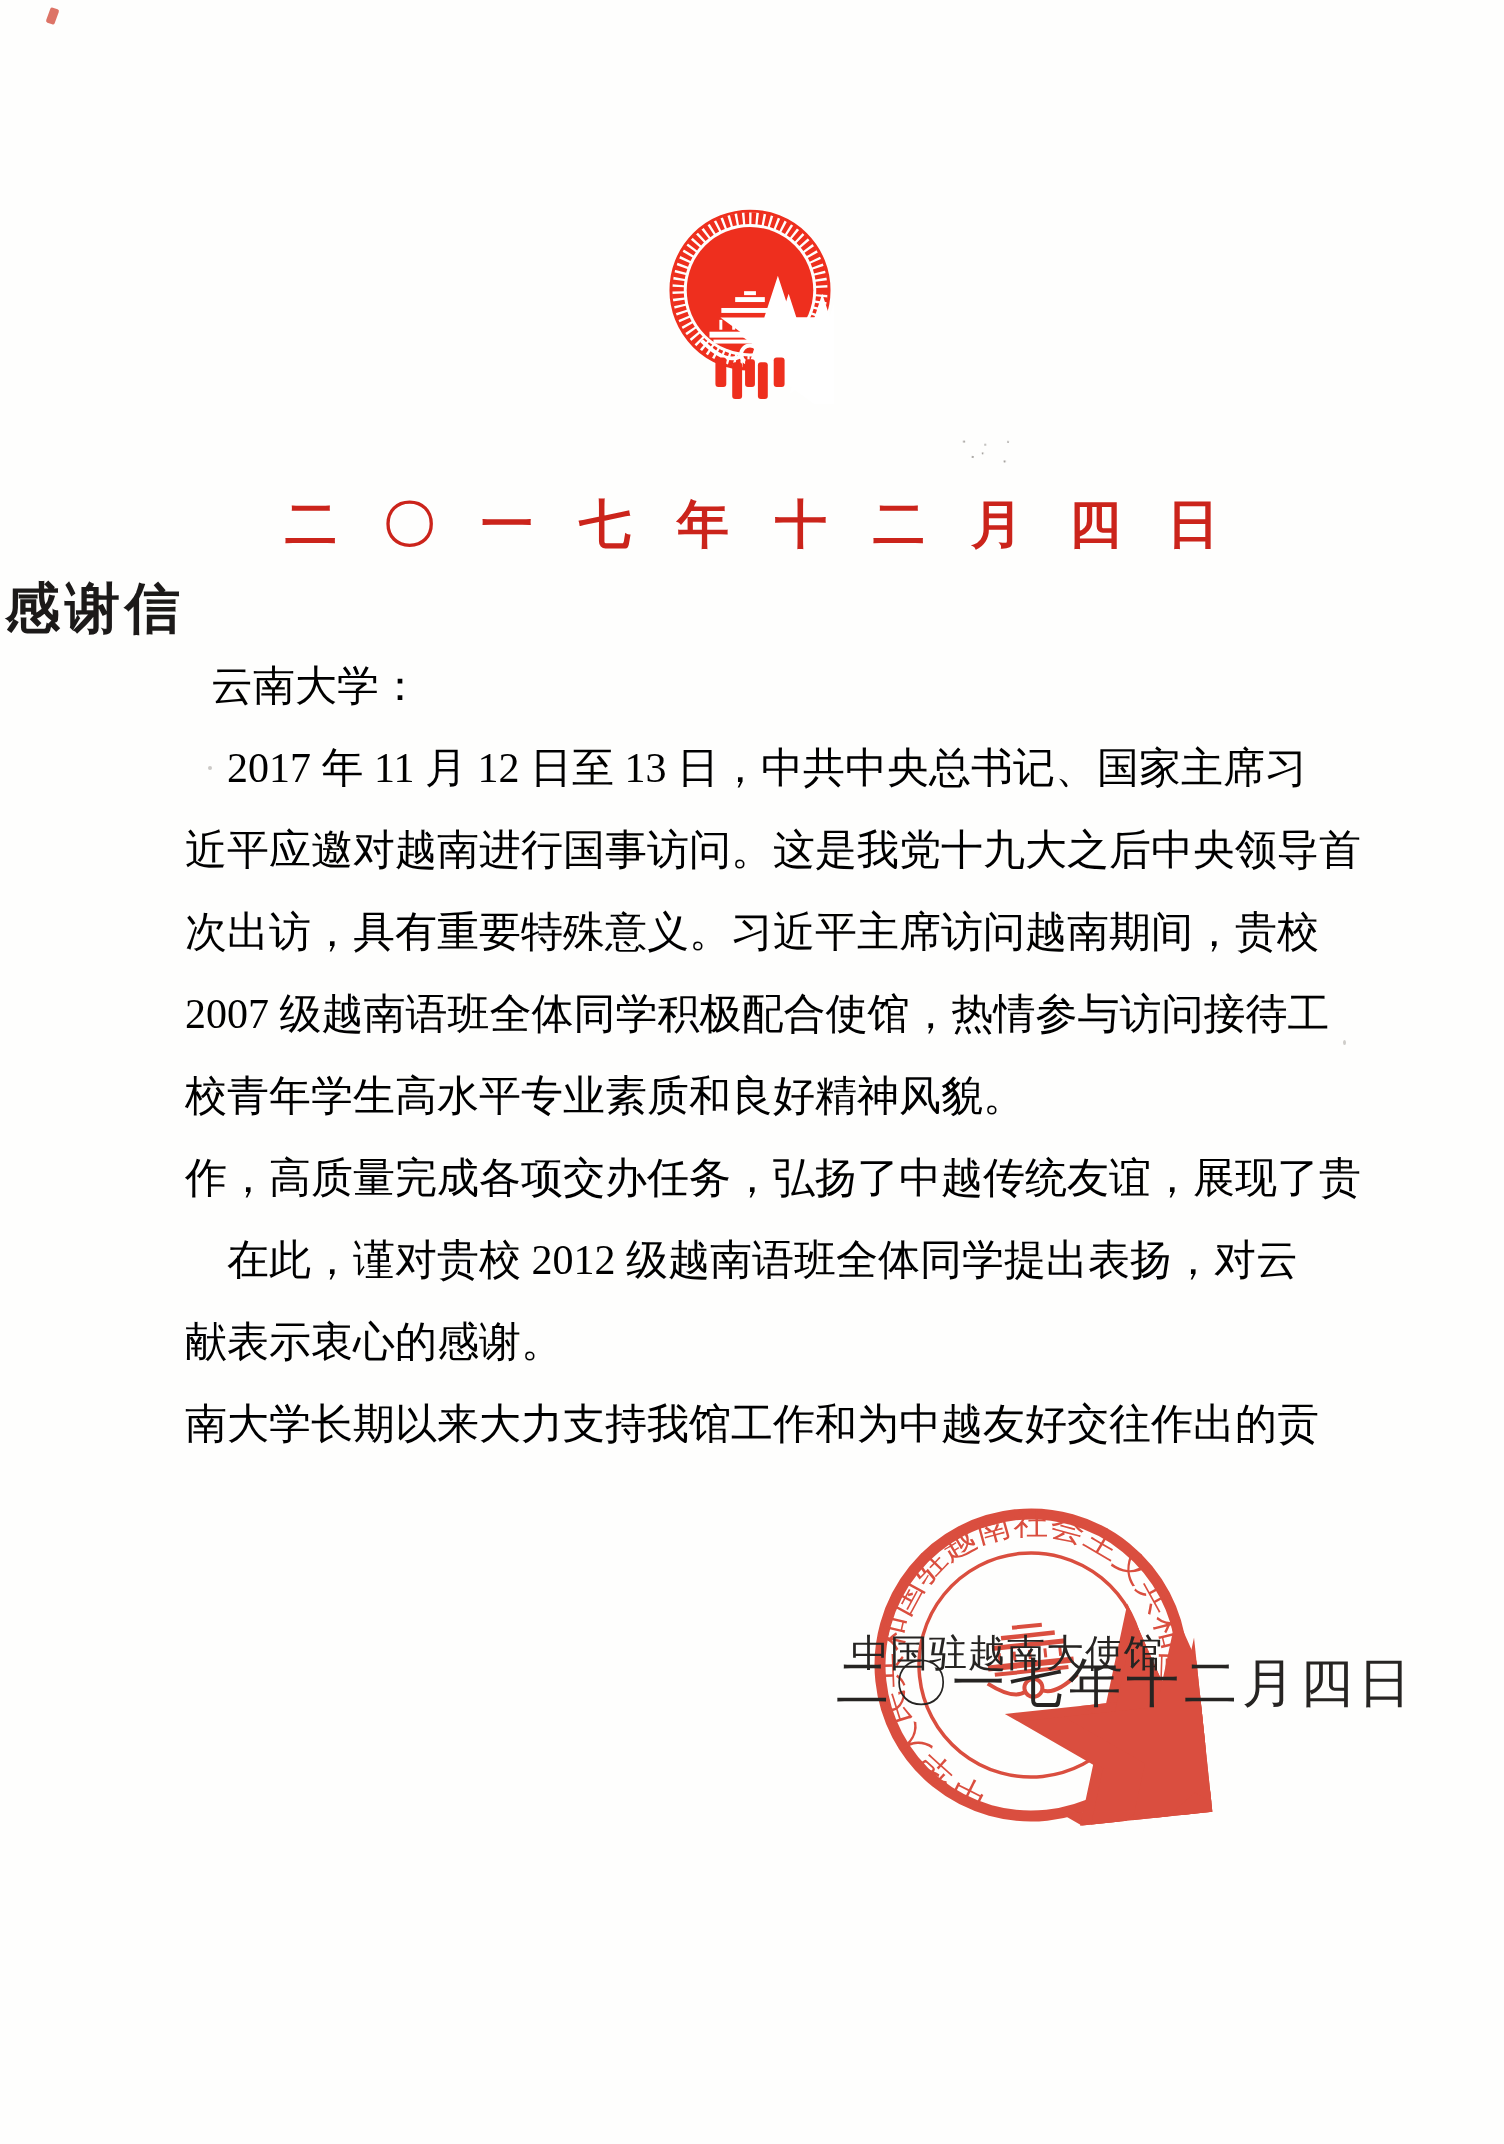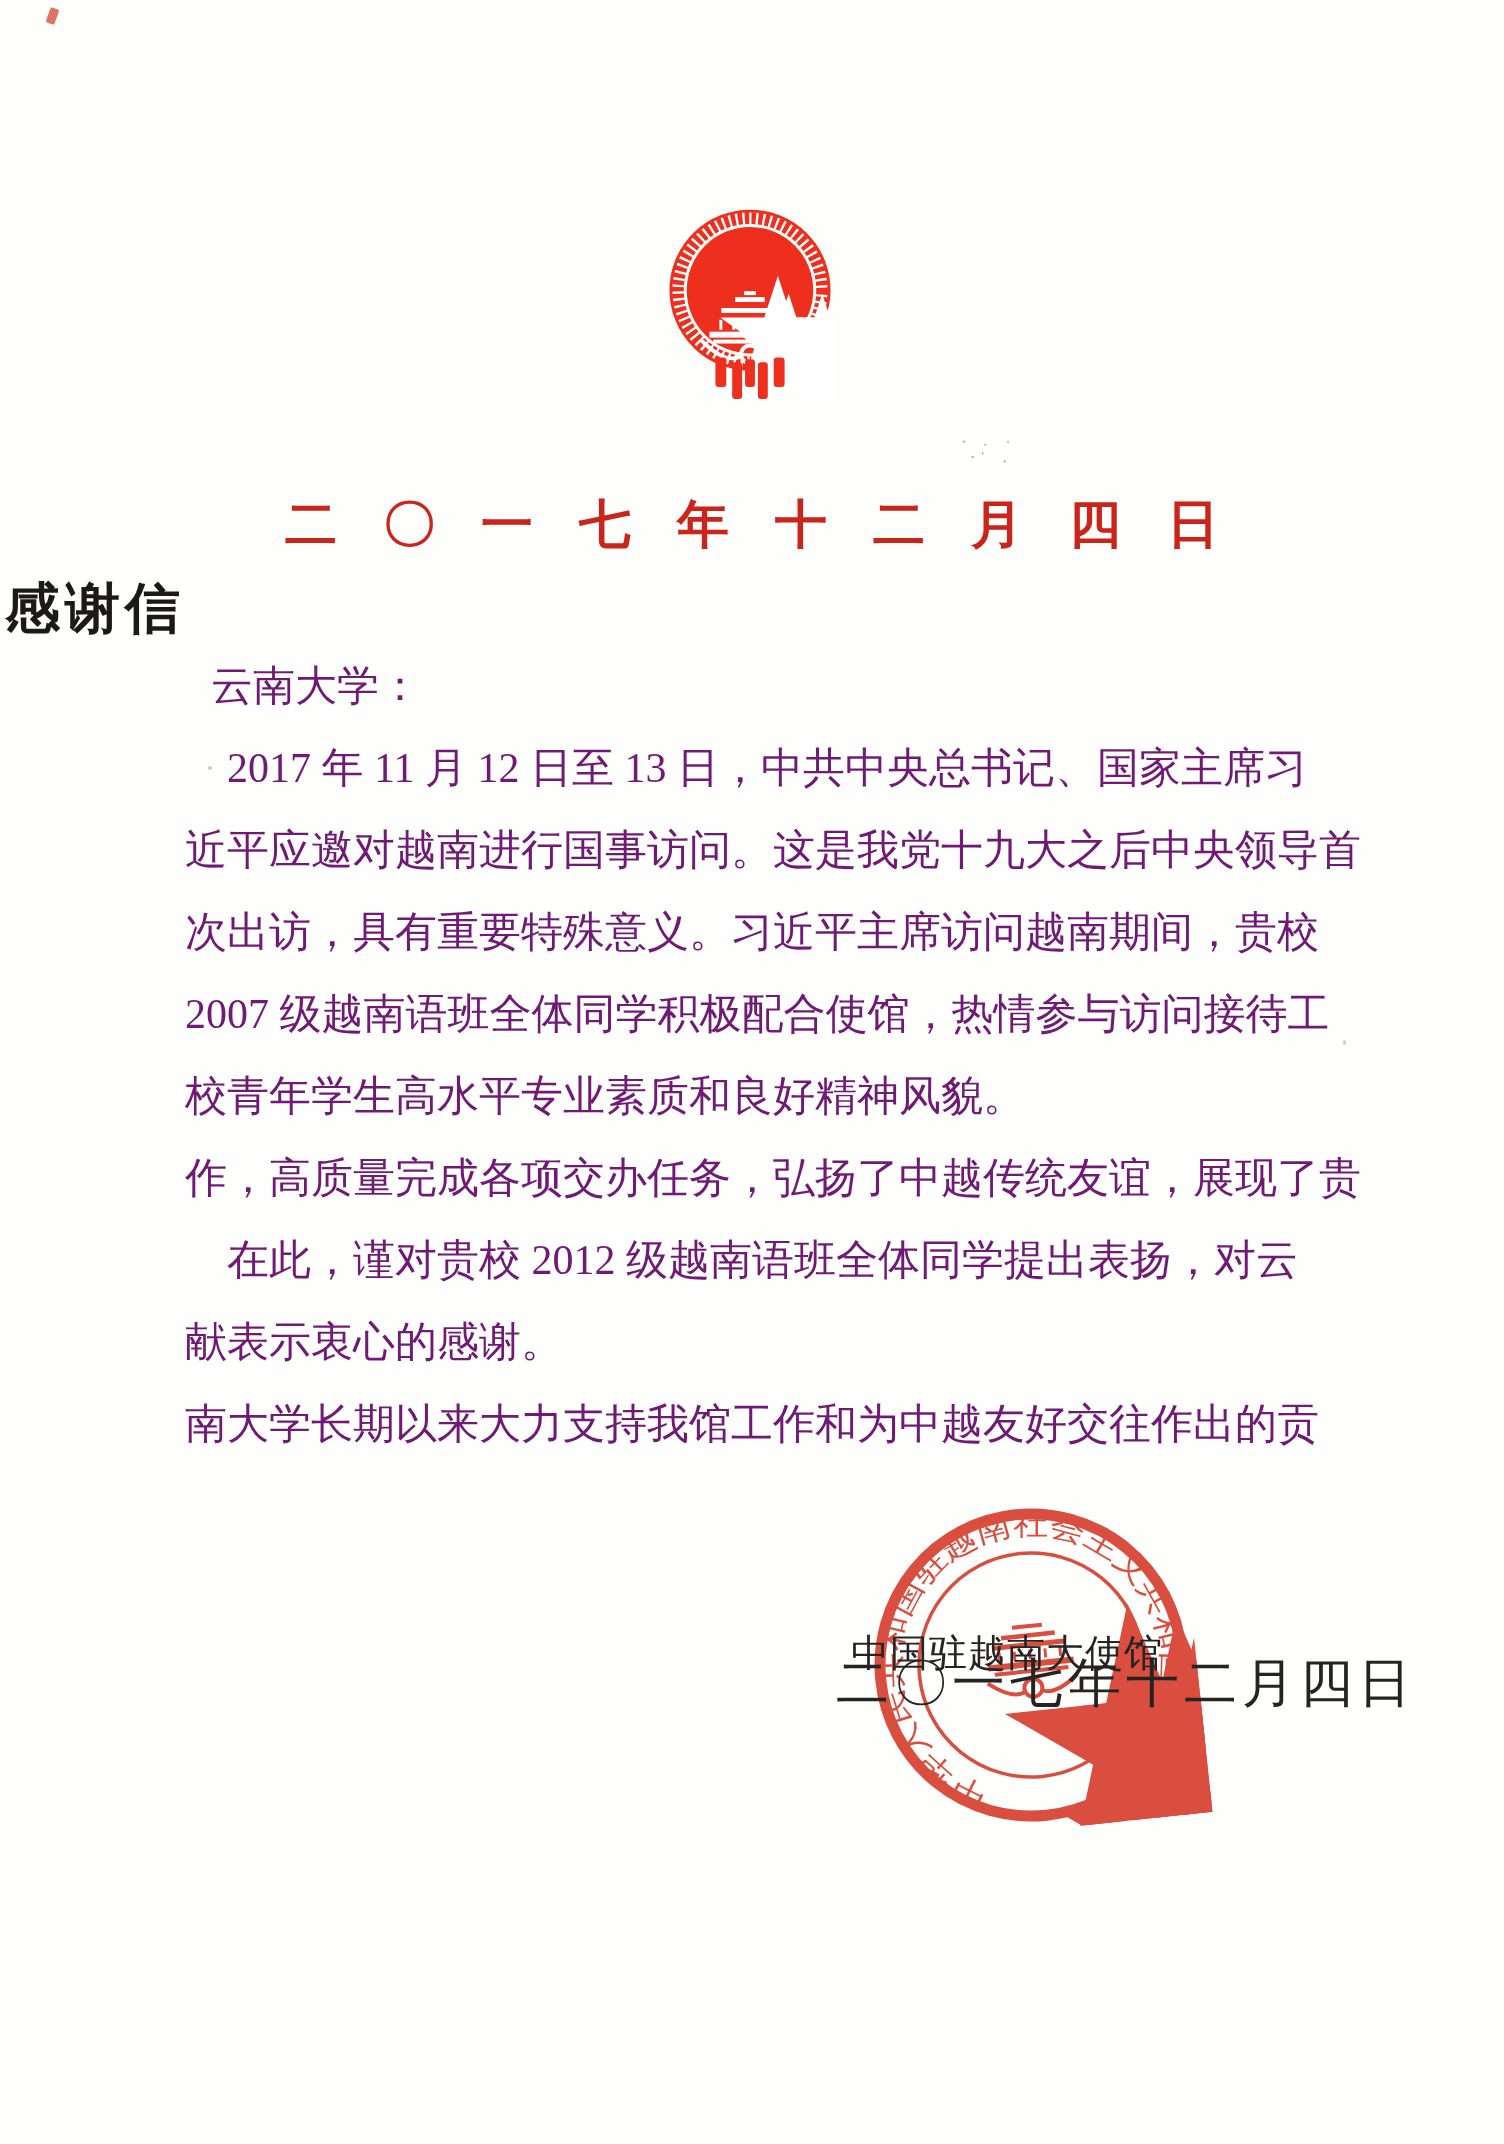--- a/index.html
+++ b/index.html
@@ -30,21 +30,21 @@
     text-align:left;
     font-size:55px;font-weight:bold;
     letter-spacing:5px;text-indent:5px;
     color:#1c1a19;
     font-family:"Liberation Sans","DejaVu Sans",sans-serif;
   }
   
   .body-block{
     position:absolute;left:185px;top:645px;width:1140px;
     font-size:42px;line-height:82px;
-    color:#701a75;
+    color:#000000;
     white-space:nowrap;
   }
   .body-block .line{height:82px;}
   .body-block .salutation{padding-left:26px;}
   .body-block .indent{padding-left:42px;}
   
   .seal{
     position:absolute;left:866px;top:1500px;width:330px;height:330px;
     z-index:1;opacity:.92;
     transform:rotate(-6deg);

